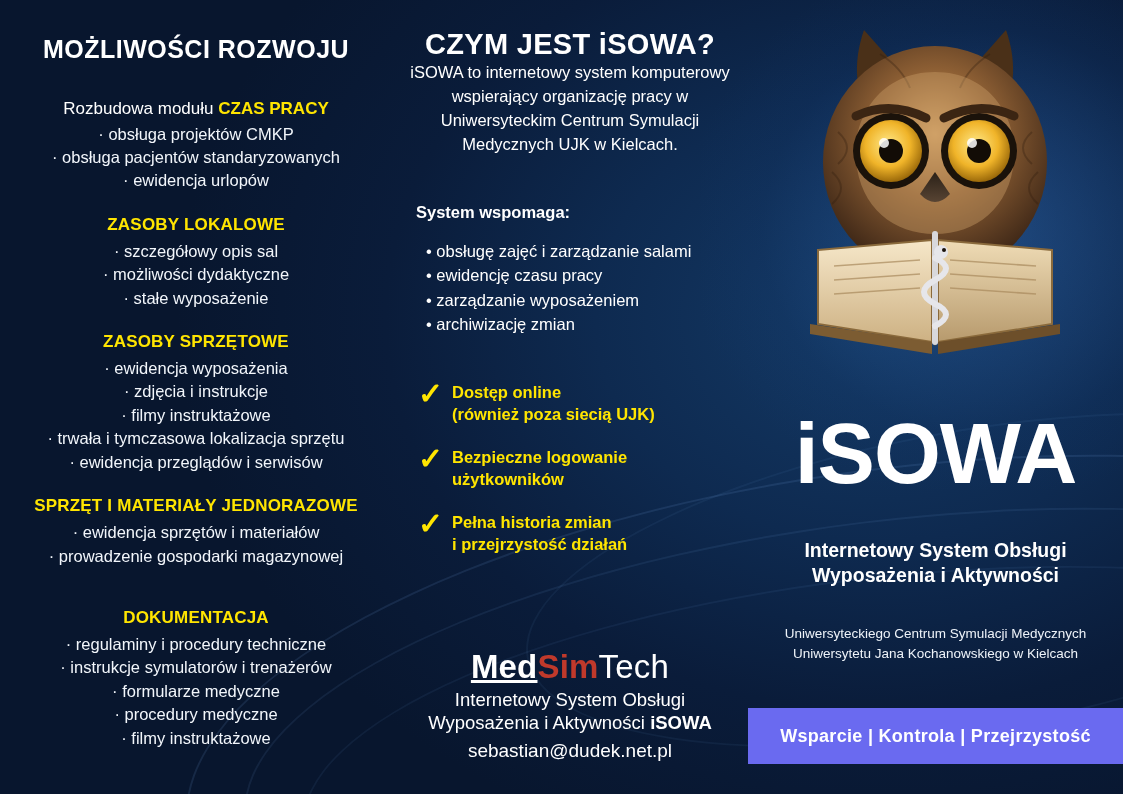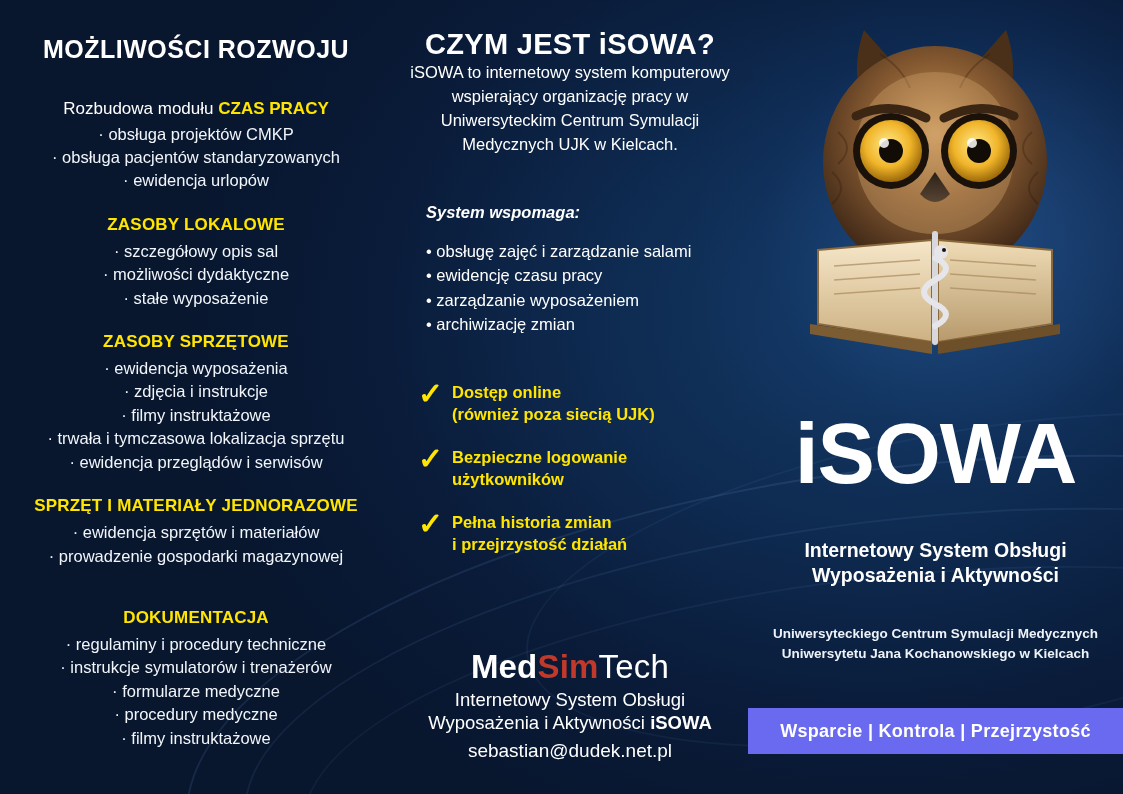--- a/index.html
+++ b/index.html
@@ -90,23 +90,22 @@
     font-size: 16.5px;
     line-height: 1.45;
     text-align: center;
     color: #ffffff;
     margin-bottom: 46px;
   }
   .sys-head {
     font-size: 16.5px;
     font-weight: bold;
     color: #ffffff;
-    margin-left: 30px;
+    margin-left: 20px;
     margin-bottom: 18px;
-    font-style: italic;
   }
   .sys-list { list-style: none; margin-left: 30px; }
   .sys-list li {
     font-size: 16.5px;
     line-height: 1.42;
     color: #ffffff;
     margin-bottom: 1px;
     text-indent: -12px;
     padding-left: 12px;
   }
@@ -138,21 +137,21 @@
     left: 396px; top: 648px;
     width: 348px;
     text-align: center;
   }
   .logo-title {
     font-size: 33px;
     font-weight: bold;
     letter-spacing: 0.2px;
     margin-bottom: 2px;
   }
-  .logo-title .med  { color: #ffffff; }
+  .logo-title .med  { color: #ffffff; text-decoration: underline; }
   .logo-title .sim  { color: #c0392b; }
   .logo-title .tech { color: #ffffff; font-weight: normal; }
   .logo-sub {
     font-size: 18.5px;
     line-height: 1.25;
     color: #ffffff;
   }
   .logo-sub b { font-weight: bold; }
   .logo-mail {
     margin-top: 6px;
@@ -194,26 +193,25 @@
     color: #ffffff;
   }
   .brand-org {
     position: absolute;
     left: 0; top: 624px;
     width: 375px;
     text-align: center;
     font-size: 13.5px;
     line-height: 1.45;
     color: #eef3f9;
-    font-weight: bold;
   }
   .badge {
     position: absolute;
     left: 748px; top: 708px;
-    width: 375px; height: 46px;
+    width: 375px; height: 56px;
     background: #6a6af0;
     display: flex;
     align-items: center;
     justify-content: center;
   }
   .badge span {
     color: #ffffff;
     font-weight: bold;
     font-size: 18px;
     letter-spacing: 0.3px;

